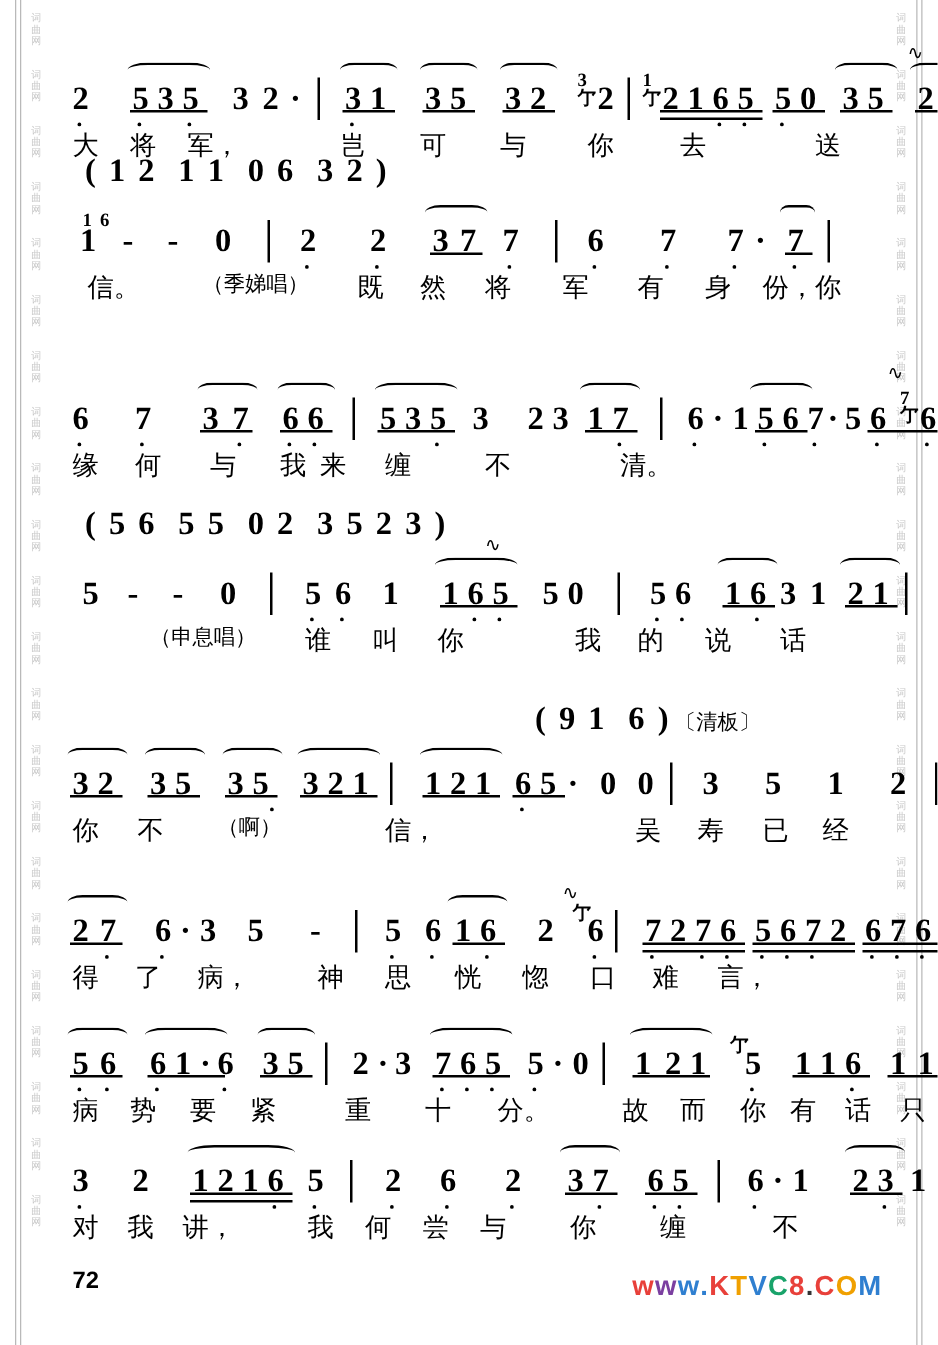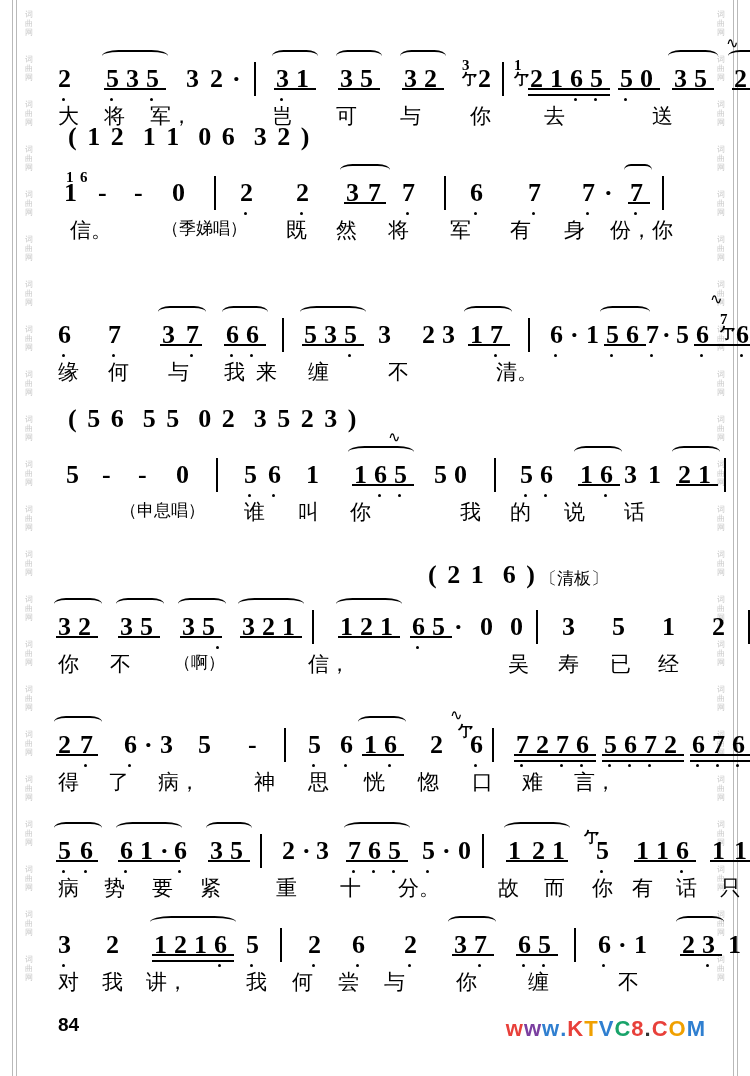--- a/index.html
+++ b/index.html
@@ -334,21 +334,21 @@
       <div class="wavy" style="left: 330px; top: -24px;">∿</div>
       <div class="dot" style="left: 190px; top: 40px;"></div>
       <div class="dot" style="left: 214px; top: 40px;"></div>
       <div class="dot" style="left: 320px; top: 40px;"></div>
       <div class="dot" style="left: 340px; top: 40px;"></div>
       <div class="dot" style="left: 466px; top: 40px;"></div>
       <div class="dot" style="left: 486px; top: 40px;"></div>
       <div class="dot" style="left: 546px; top: 40px;"></div>
     </div>
     <div class="system" style="position: absolute; left: 0px; top: 582px;">
-      <div class="tok num" style="left: 370px; top: -44px; position: absolute; letter-spacing: 2px;">( 2 1  6 )</div>
+      <div class="tok num" style="left: 370px; top: -44px; position: absolute; letter-spacing: 2px;">( 9 1  6 )</div>
       <div class="tok ann" style="left: 482px; top: -36px; position: absolute;">〔清板〕</div>
       <div class="notes">
         <div class="tok num" style="left: 0px; top: 8px;">3</div>
         <div class="tok num" style="left: 20px; top: 8px;">2</div>
         <div class="tok num" style="left: 62px; top: 8px;">3</div>
         <div class="tok num" style="left: 82px; top: 8px;">5</div>
         <div class="tok num" style="left: 124px; top: 8px;">3</div>
         <div class="tok num" style="left: 144px; top: 8px;">5</div>
         <div class="tok num" style="left: 184px; top: 8px;">3</div>
         <div class="tok num" style="left: 204px; top: 8px;">2</div>
@@ -584,14 +584,14 @@
       <div class="dot" style="left: 298px; top: 40px;"></div>
       <div class="dot" style="left: 350px; top: 40px;"></div>
       <div class="dot" style="left: 420px; top: 40px;"></div>
       <div class="dot" style="left: 464px; top: 40px;"></div>
       <div class="dot" style="left: 484px; top: 40px;"></div>
       <div class="dot" style="left: 544px; top: 40px;"></div>
       <div class="dot" style="left: 648px; top: 40px;"></div>
     </div>
   </div>
 
-<div class="pagenum">84</div>
+<div class="pagenum">72</div>
 <div class="sitemark" id="sitemark"><span style="color: rgb(232, 64, 58);">w</span><span style="color: rgb(123, 63, 160);">w</span><span style="color: rgb(47, 127, 208);">w</span><span style="color: rgb(47, 127, 208);">.</span><span style="color: rgb(232, 64, 58);">K</span><span style="color: rgb(240, 160, 0);">T</span><span style="color: rgb(47, 127, 208);">V</span><span style="color: rgb(25, 163, 106);">C</span><span style="color: rgb(232, 64, 58);">8</span><span style="color: rgb(51, 51, 51);">.</span><span style="color: rgb(232, 64, 58);">C</span><span style="color: rgb(240, 160, 0);">O</span><span style="color: rgb(47, 127, 208);">M</span></div>
 
 </body></html>

